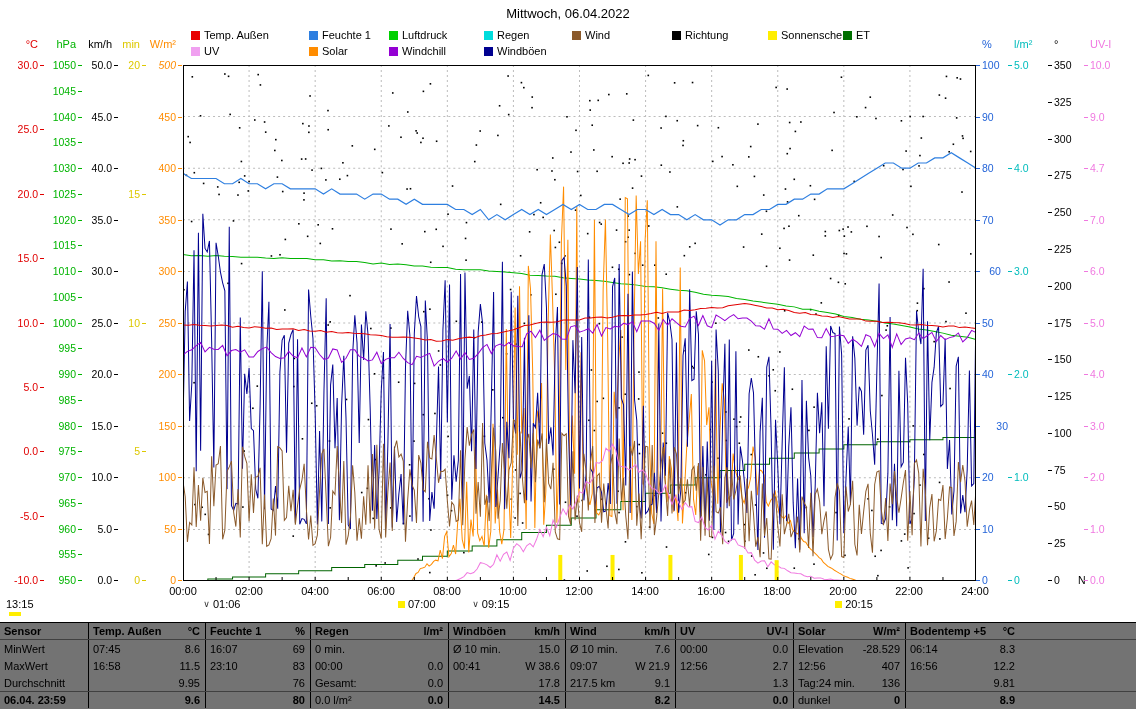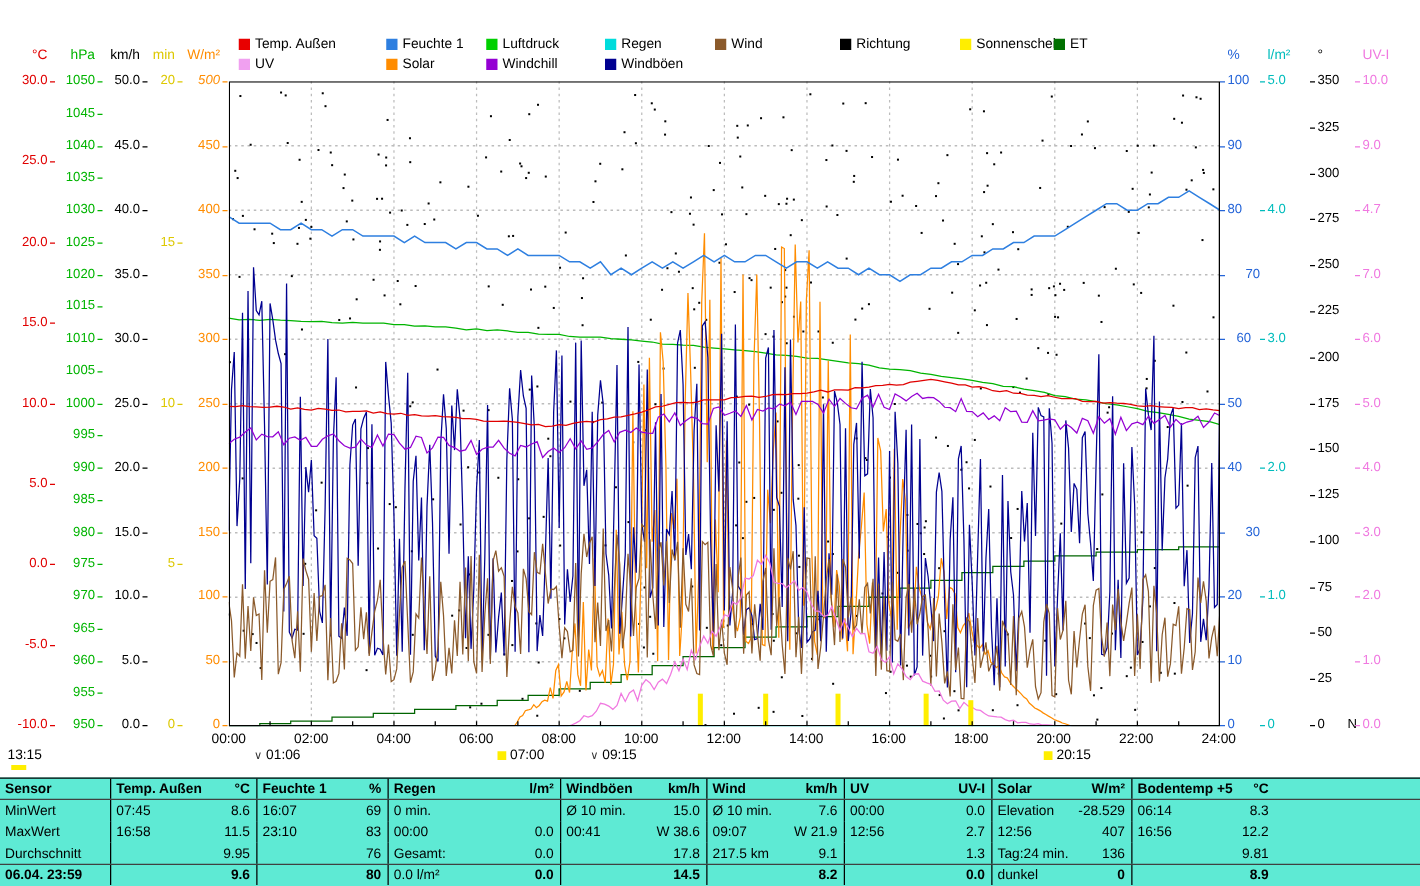--- a/index.html
+++ b/index.html
@@ -14,36 +14,37 @@
   .ax-unit{position:absolute;top:38px;font-size:11px;font-weight:normal;}
   .ax-lab{position:absolute;font-size:10.5px;line-height:11px;transform:translateY(-50%);}
   .ax-tick{position:absolute;width:4px;height:1px;}
   #plot-svg{position:absolute;left:183px;top:65px;width:793px;height:516px;}
   .grid{stroke:#bcbcbc;stroke-width:1;stroke-dasharray:2 3;}
   .x-lab{position:absolute;top:585px;width:36px;text-align:center;font-size:11px;}
   .astro-item{position:absolute;top:598px;display:flex;align-items:center;gap:3px;font-size:11px;}
   .astro-sun{width:7px;height:7px;background:#ffee00;display:inline-block;flex:none;}
   .astro-moon{font-size:9px;color:#333;line-height:9px;}
   .astro-underbar{position:absolute;left:3px;top:14px;width:12px;height:4px;background:#ffee00;}
-  .stats{position:absolute;left:0;top:622px;width:1136px;height:87px;background:#5eead4;
+  .stats{position:absolute;left:0;top:622px;width:1136px;height:87px;background:#737373;
          border-top:1px solid #000;font-size:11px;}
   .t-row{display:grid;grid-template-columns:88px 117px 105px 138px 117px 110px 118px 112px 115px 1fr;
          height:17px;align-items:center;}
   .t-row.hdr{font-weight:bold;border-bottom:1px solid #404040;}
   .t-row.cur{border-top:1px solid #404040;}
   .t-cell{display:flex;justify-content:space-between;align-items:center;height:100%;
           padding:0 5px 0 4px;border-left:1px solid #000;overflow:hidden;white-space:nowrap;}
   .t-cell.first,.t-cell.filler{border-left:none;}
   .tb{font-weight:bold;}
   .ts{margin-right:4px;}
 </style>
 </head>
 <body>
 
 <div class="screen">
+  <div class="title">Mittwoch, 06.04.2022</div>
   <div class="legend">
       <div class="legend-row">
         <span class="legend-item" style="width: 118px;">
           <span class="legend-box" style="background: rgb(232, 0, 0);"></span>
           <span class="legend-text">Temp. Außen</span>
         </span>
         <span class="legend-item" style="width: 80px;">
           <span class="legend-box" style="background: rgb(46, 127, 224);"></span>
           <span class="legend-text">Feuchte 1</span>
         </span>
@@ -211,21 +212,21 @@
       <div class="ax-tick" style="background: rgb(255, 140, 0); left: 178px; top: 528.5px;"></div>
       <div class="ax-lab" style="color: rgb(255, 140, 0); left: 144px; width: 32px; text-align: right; top: 580px;">0</div>
       <div class="ax-tick" style="background: rgb(255, 140, 0); left: 178px; top: 580px;"></div>
       <div class="ax-unit" style="color: rgb(36, 100, 216); left: 982px; width: 26px; text-align: left;">%</div>
       <div class="ax-lab" style="color: rgb(36, 100, 216); left: 982px; width: 26px; text-align: left; top: 65px;">100</div>
       <div class="ax-tick" style="background: rgb(36, 100, 216); left: 976px; top: 65px;"></div>
       <div class="ax-lab" style="color: rgb(36, 100, 216); left: 982px; width: 26px; text-align: left; top: 116.5px;">90</div>
       <div class="ax-tick" style="background: rgb(36, 100, 216); left: 976px; top: 116.5px;"></div>
       <div class="ax-lab" style="color: rgb(36, 100, 216); left: 982px; width: 26px; text-align: left; top: 168px;">80</div>
       <div class="ax-tick" style="background: rgb(36, 100, 216); left: 976px; top: 168px;"></div>
-      <div class="ax-lab" style="color: rgb(36, 100, 216); left: 982px; width: 26px; text-align: right; top: 219.5px;">70</div>
+      <div class="ax-lab" style="color: rgb(36, 100, 216); left: 982px; width: 26px; text-align: left; top: 219.5px;">70</div>
       <div class="ax-tick" style="background: rgb(36, 100, 216); left: 976px; top: 219.5px;"></div>
       <div class="ax-lab" style="color: rgb(36, 100, 216); left: 982px; width: 26px; text-align: center; top: 271px;">60</div>
       <div class="ax-tick" style="background: rgb(36, 100, 216); left: 976px; top: 271px;"></div>
       <div class="ax-lab" style="color: rgb(36, 100, 216); left: 982px; width: 26px; text-align: left; top: 322.5px;">50</div>
       <div class="ax-tick" style="background: rgb(36, 100, 216); left: 976px; top: 322.5px;"></div>
       <div class="ax-lab" style="color: rgb(36, 100, 216); left: 982px; width: 26px; text-align: left; top: 374px;">40</div>
       <div class="ax-tick" style="background: rgb(36, 100, 216); left: 976px; top: 374px;"></div>
       <div class="ax-lab" style="color: rgb(36, 100, 216); left: 982px; width: 26px; text-align: right; top: 425.5px;">30</div>
       <div class="ax-tick" style="background: rgb(36, 100, 216); left: 976px; top: 425.5px;"></div>
       <div class="ax-lab" style="color: rgb(36, 100, 216); left: 982px; width: 26px; text-align: left; top: 477px;">20</div>

